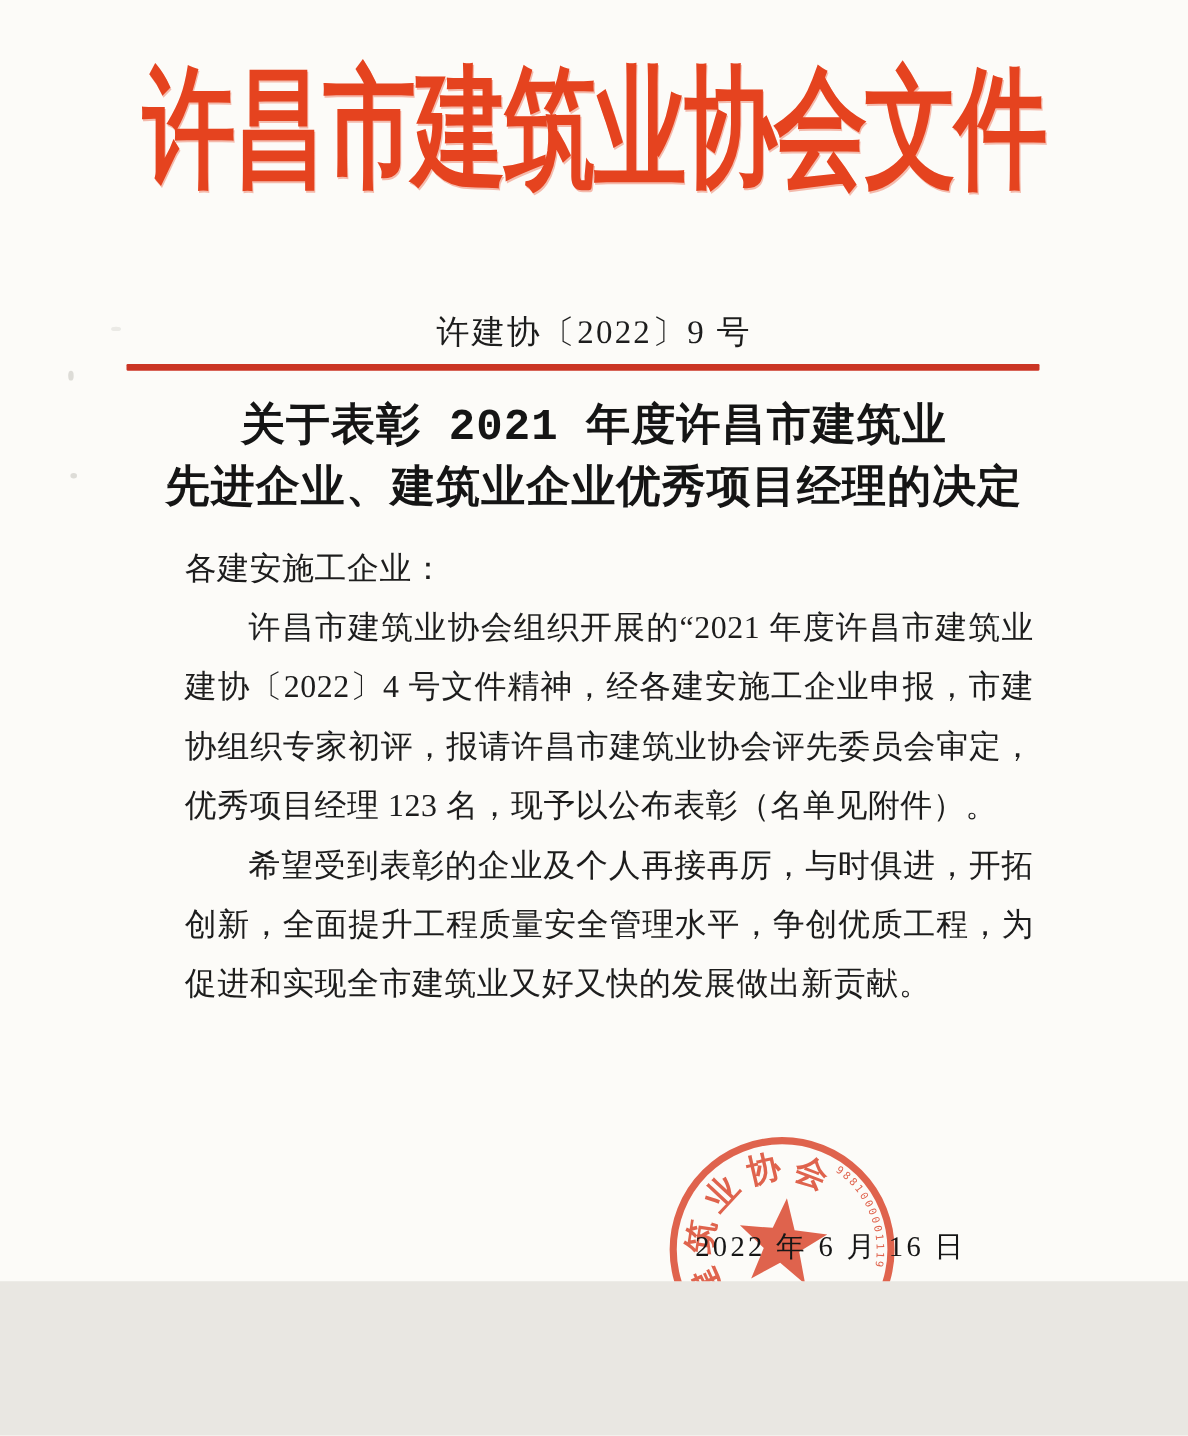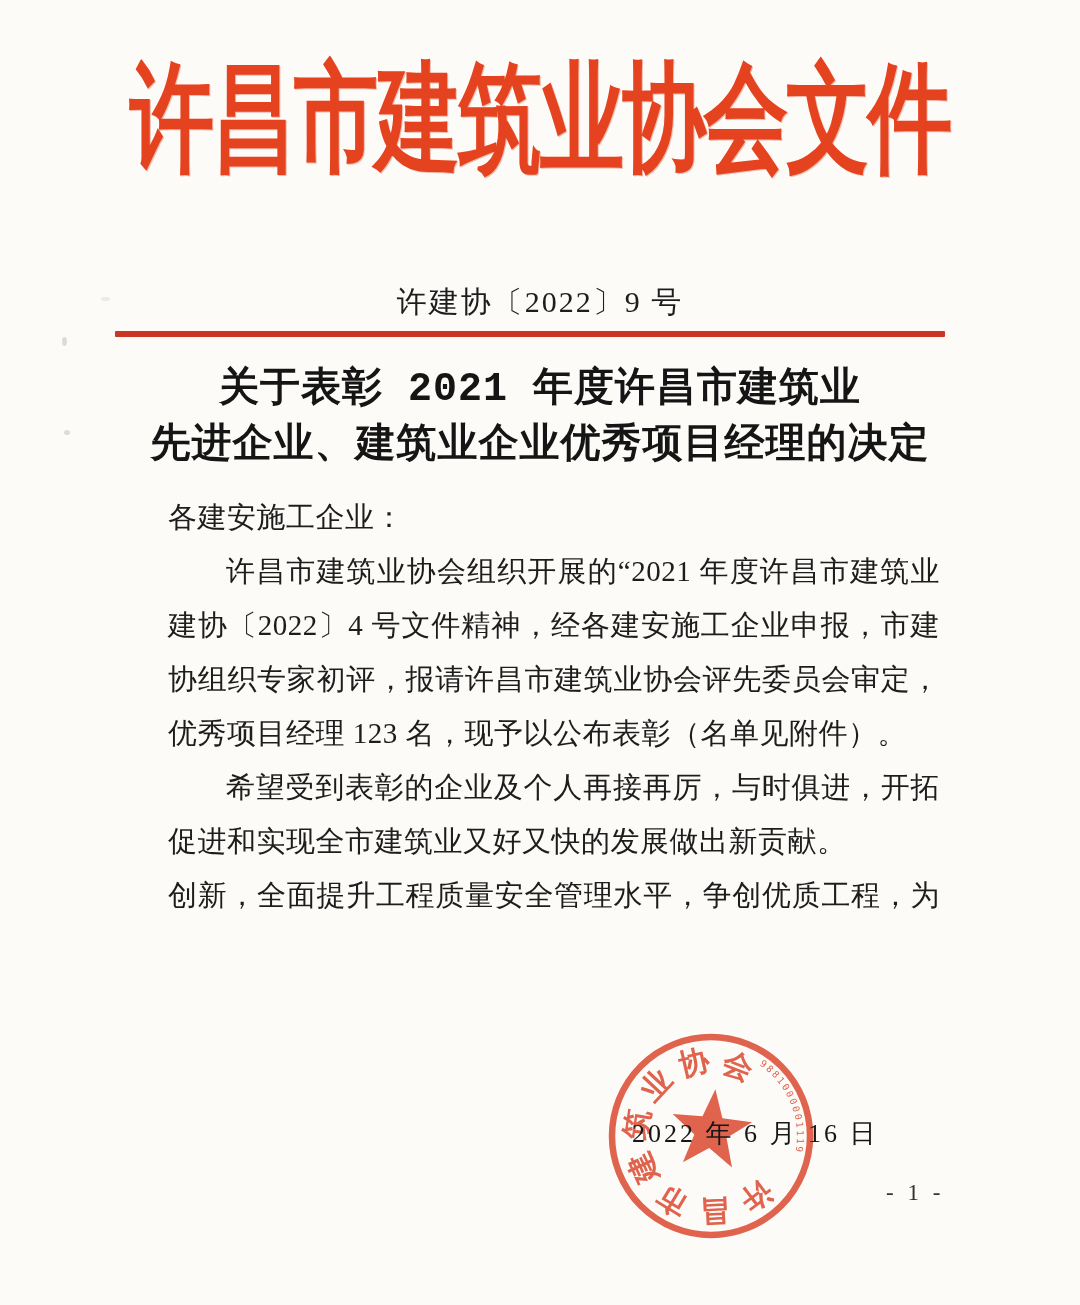--- a/index.html
+++ b/index.html
@@ -1,18 +1,18 @@
 <!DOCTYPE html>
 <html style="--red-head: #e5431f; --red-rule: #cb3524; --red-seal: #dc4f36; --ink: #1d1d1d; --paper: #fcfbf8;"><head>
 <meta charset="utf-8">
 <style>
   html,body{margin:0;padding:0;background:#e9e7e2;}
   .page{
     position:relative;
-    width:1080px;height:1305px;
+    width:1080px;height:1165px;
     margin:0 auto;
     background:var(--paper,#fcfbf8);
     overflow:hidden;
     font-family:"Liberation Serif","DejaVu Serif",serif;
     color:var(--ink,#1d1d1d);
   }
   .letterhead{
     position:absolute;top:58px;left:0;right:0;
     text-align:center;
     font-size:84px;font-weight:700;line-height:1.02;
@@ -92,22 +92,22 @@
     <div>先进企业、建筑业企业优秀项目经理的决定</div>
   </div>
 
   <div class="body-text" id="body-text">
       <div class="body-line">各建安施工企业：</div>
       <div class="body-line justify indent">许昌市建筑业协会组织开展的“2021 年度许昌市建筑业</div>
       <div class="body-line justify">建协〔2022〕4 号文件精神，经各建安施工企业申报，市建</div>
       <div class="body-line justify">协组织专家初评，报请许昌市建筑业协会评先委员会审定，</div>
       <div class="body-line">优秀项目经理 123 名，现予以公布表彰（名单见附件）。</div>
       <div class="body-line justify indent">希望受到表彰的企业及个人再接再厉，与时俱进，开拓</div>
+      <div class="body-line justify">创新，全面提升工程质量安全管理水平，争创优质工程，为</div>
       <div class="body-line">促进和实现全市建筑业又好又快的发展做出新贡献。</div>
-      <div class="body-line justify">创新，全面提升工程质量安全管理水平，争创优质工程，为</div>
     </div>
 
   <svg class="seal" viewBox="0 0 212 212" xmlns="http://www.w3.org/2000/svg">
     <circle cx="106" cy="106" r="99" fill="none" stroke="var(--red-seal,#dc4f36)" stroke-width="6.5"></circle>
     <polygon transform="rotate(6 106 101)" points="106,59 116,87.2 145.9,88 122.2,106.3 130.7,135 106,118 81.3,135 89.8,106.3 66.1,88 96,87.2" fill="var(--red-seal,#dc4f36)"></polygon>
     <g id="seal-chars" fill="var(--red-seal,#dc4f36)" font-family="Liberation Serif, DejaVu Serif, serif" font-weight="700" font-size="30" text-anchor="middle">
         <text x="106" y="41" transform="rotate(143 106 106)">许</text>
         <text x="106" y="41" transform="rotate(177 106 106)">昌</text>
         <text x="106" y="41" transform="rotate(211 106 106)">市</text>
         <text x="106" y="41" transform="rotate(245 106 106)">建</text>

